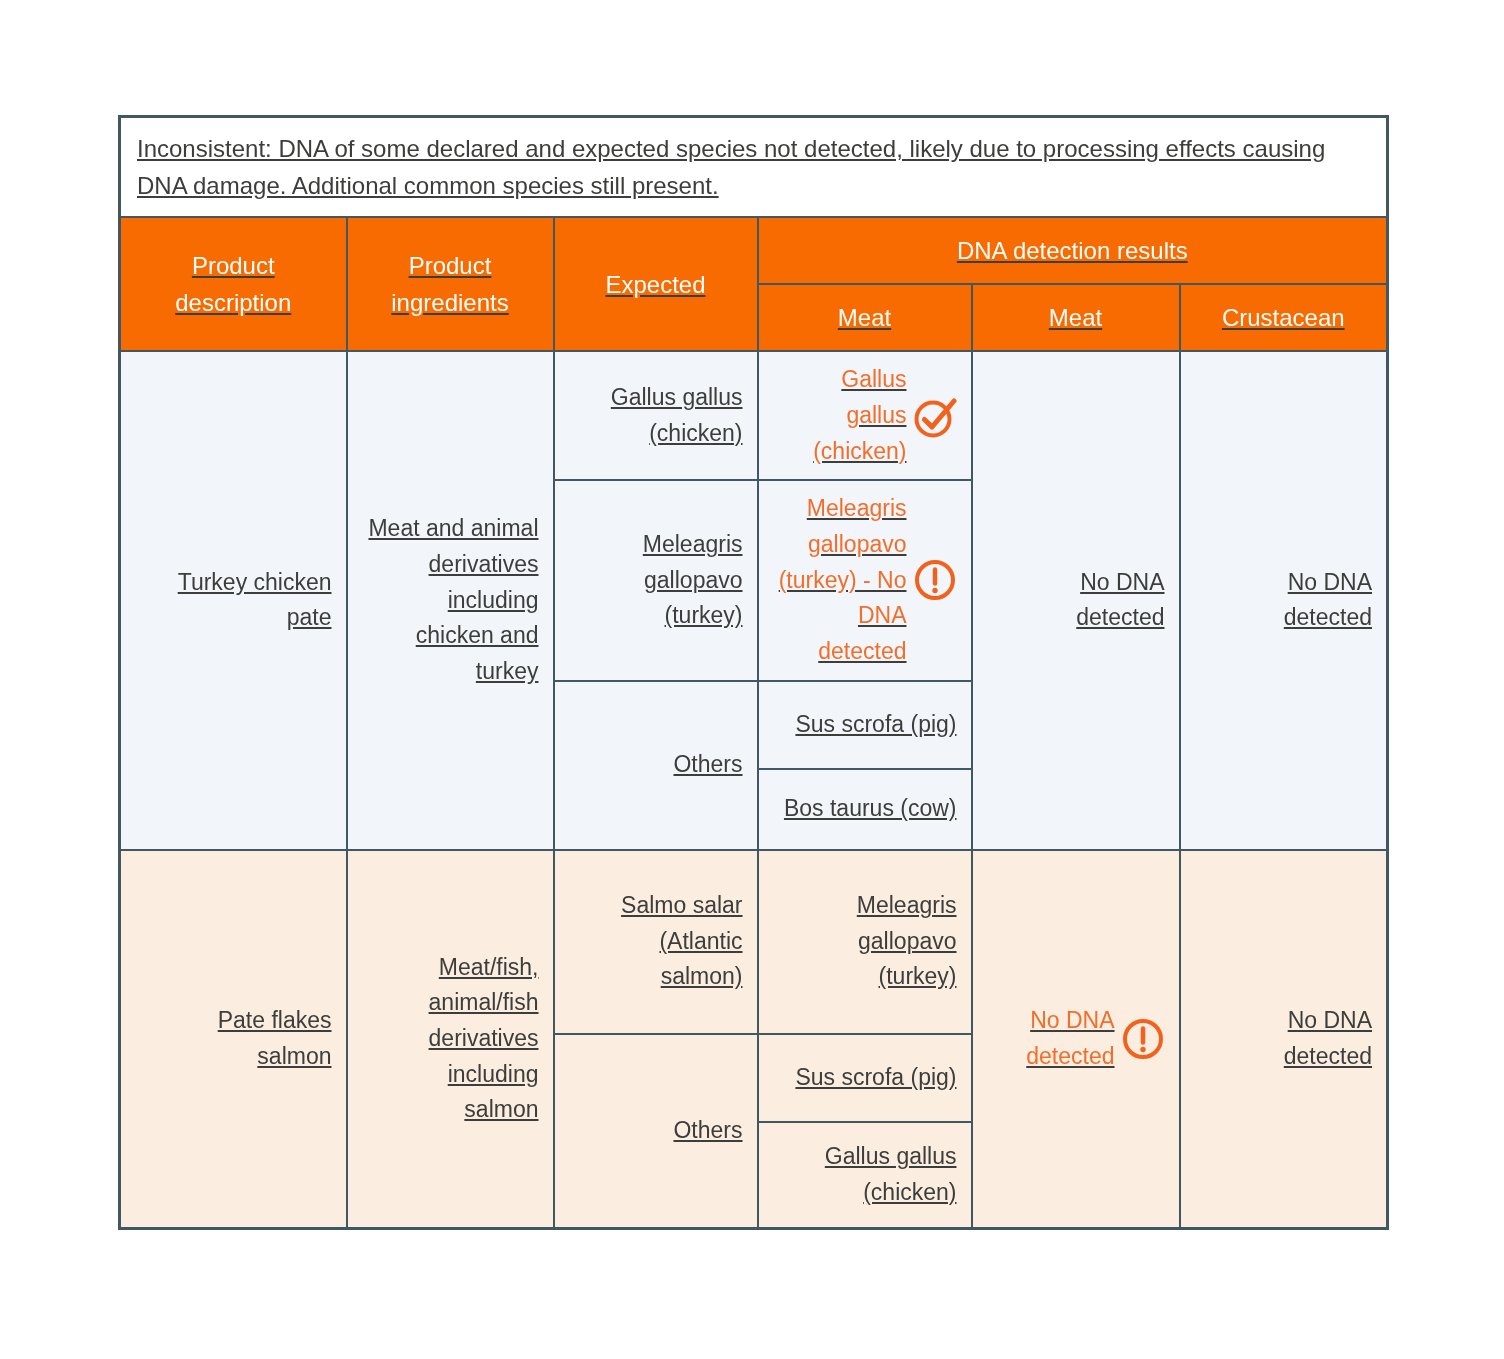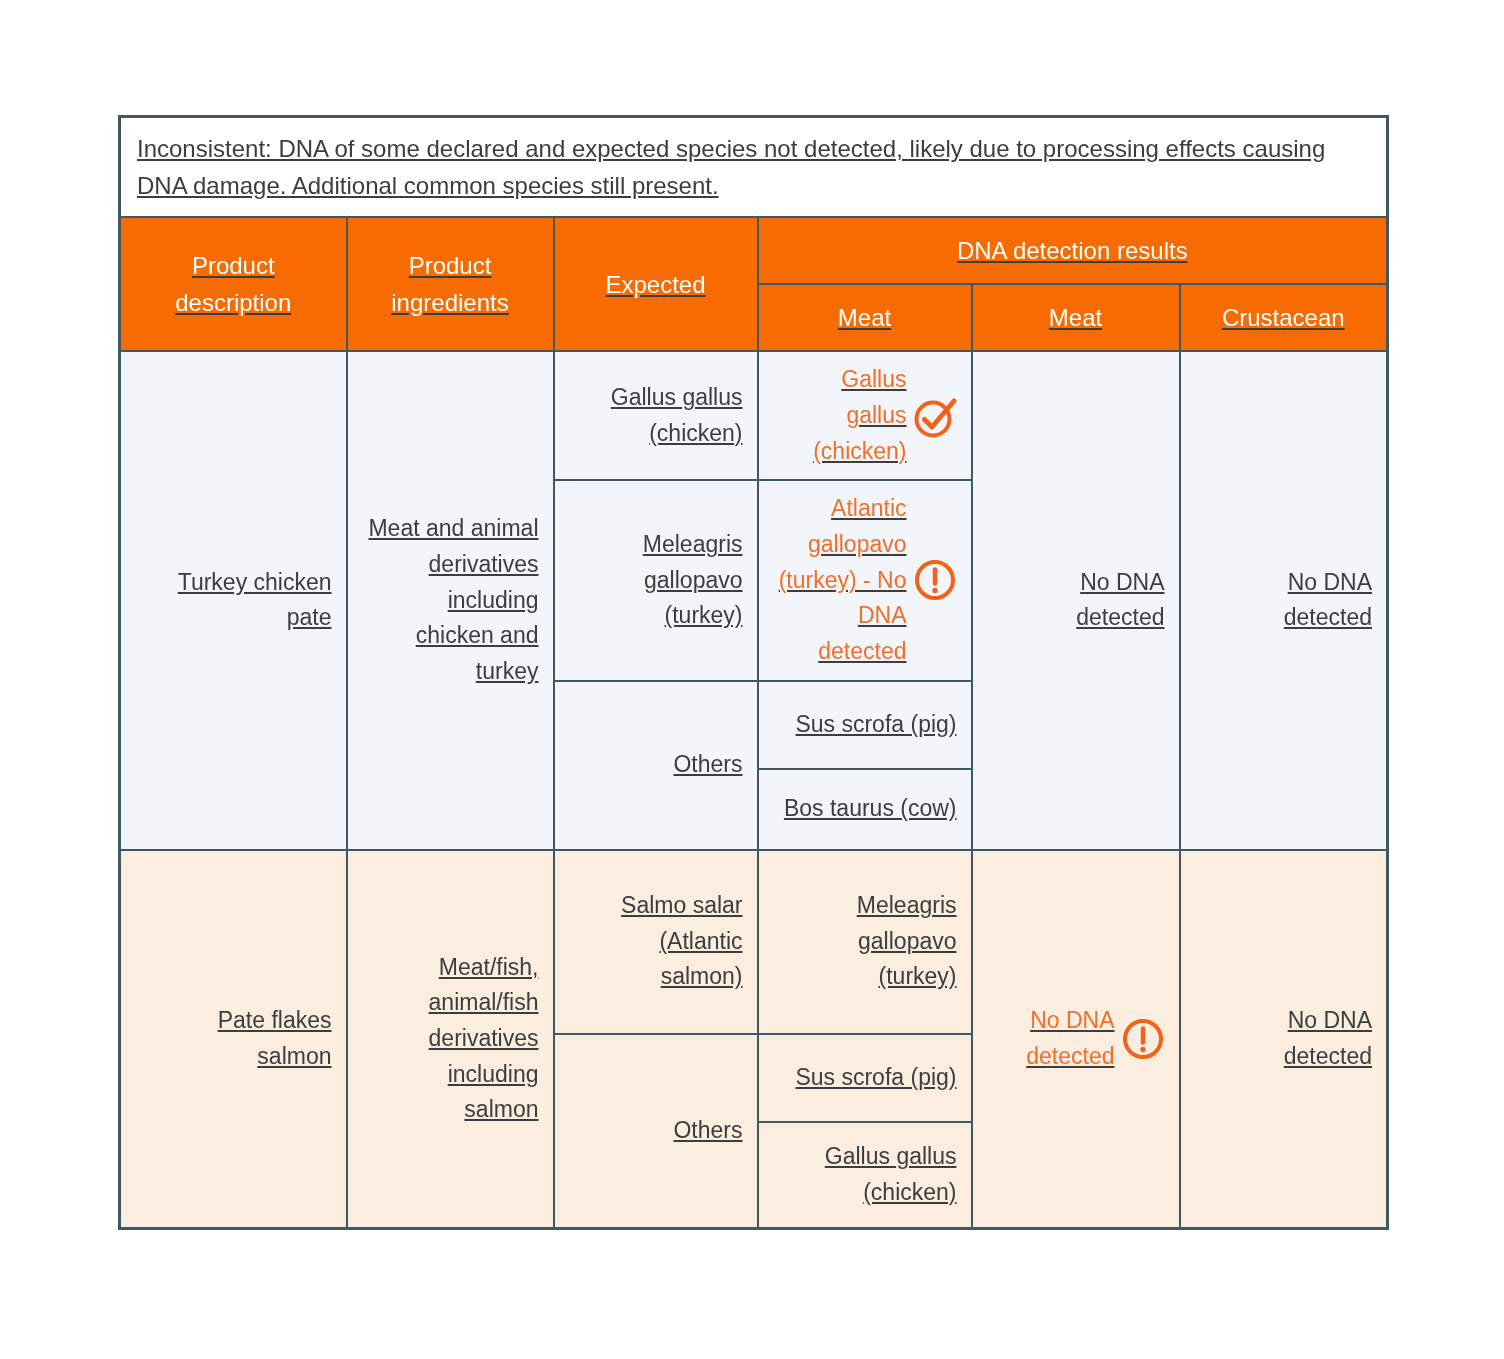--- a/index.html
+++ b/index.html
@@ -120,21 +120,21 @@
           </span>
         </div>
       </td>
       <td class="cell r1" rowspan="4">No DNA detected</td>
       <td class="cell r1" rowspan="4">No DNA detected</td>
     </tr>
     <tr class="band-1">
       <td class="cell r2">Meleagris gallopavo (turkey)</td>
       <td class="cell r2">
         <div class="cell-flex">
-          <span class="txt orange">Atlantic gallopavo (turkey) - No DNA detected</span>
+          <span class="txt orange">Meleagris gallopavo (turkey) - No DNA detected</span>
           <span class="icon">
             <svg width="44" height="46" viewBox="0 0 44 46">
               <circle cx="22" cy="23" r="18" fill="none" stroke="#f2621c" stroke-width="4"></circle>
               <line x1="22" y1="12.5" x2="22" y2="26.5" stroke="#f2621c" stroke-width="4.5" stroke-linecap="round"></line>
               <circle cx="22" cy="33.5" r="2.7" fill="#f2621c"></circle>
             </svg>
           </span>
         </div>
       </td>
     </tr>

